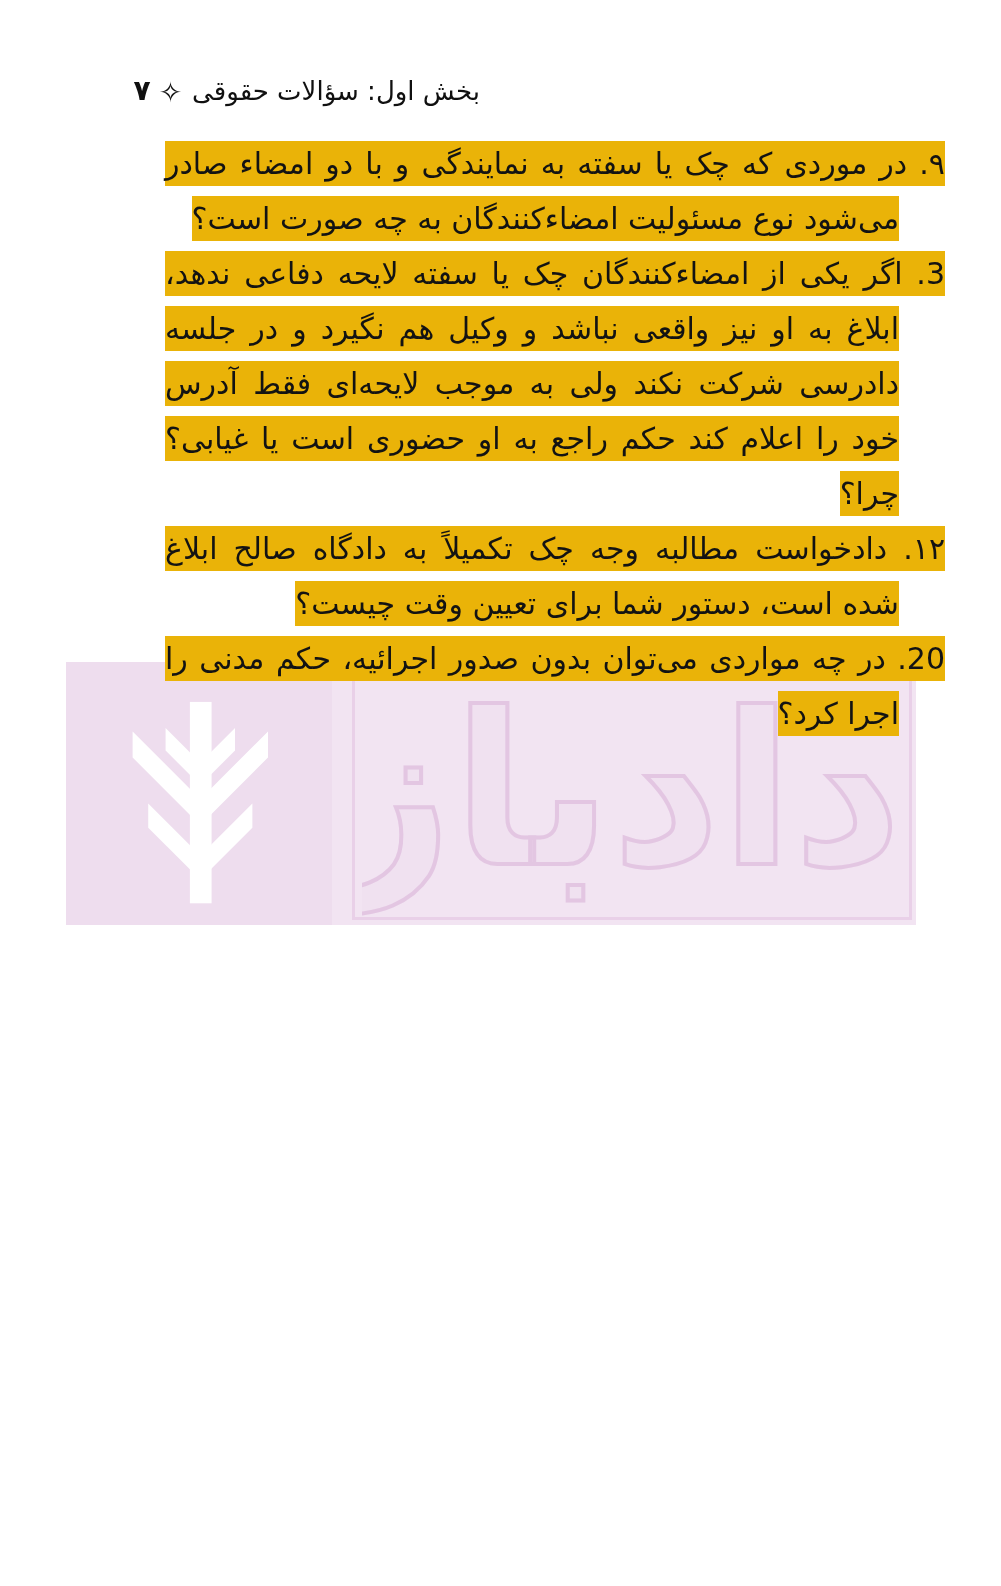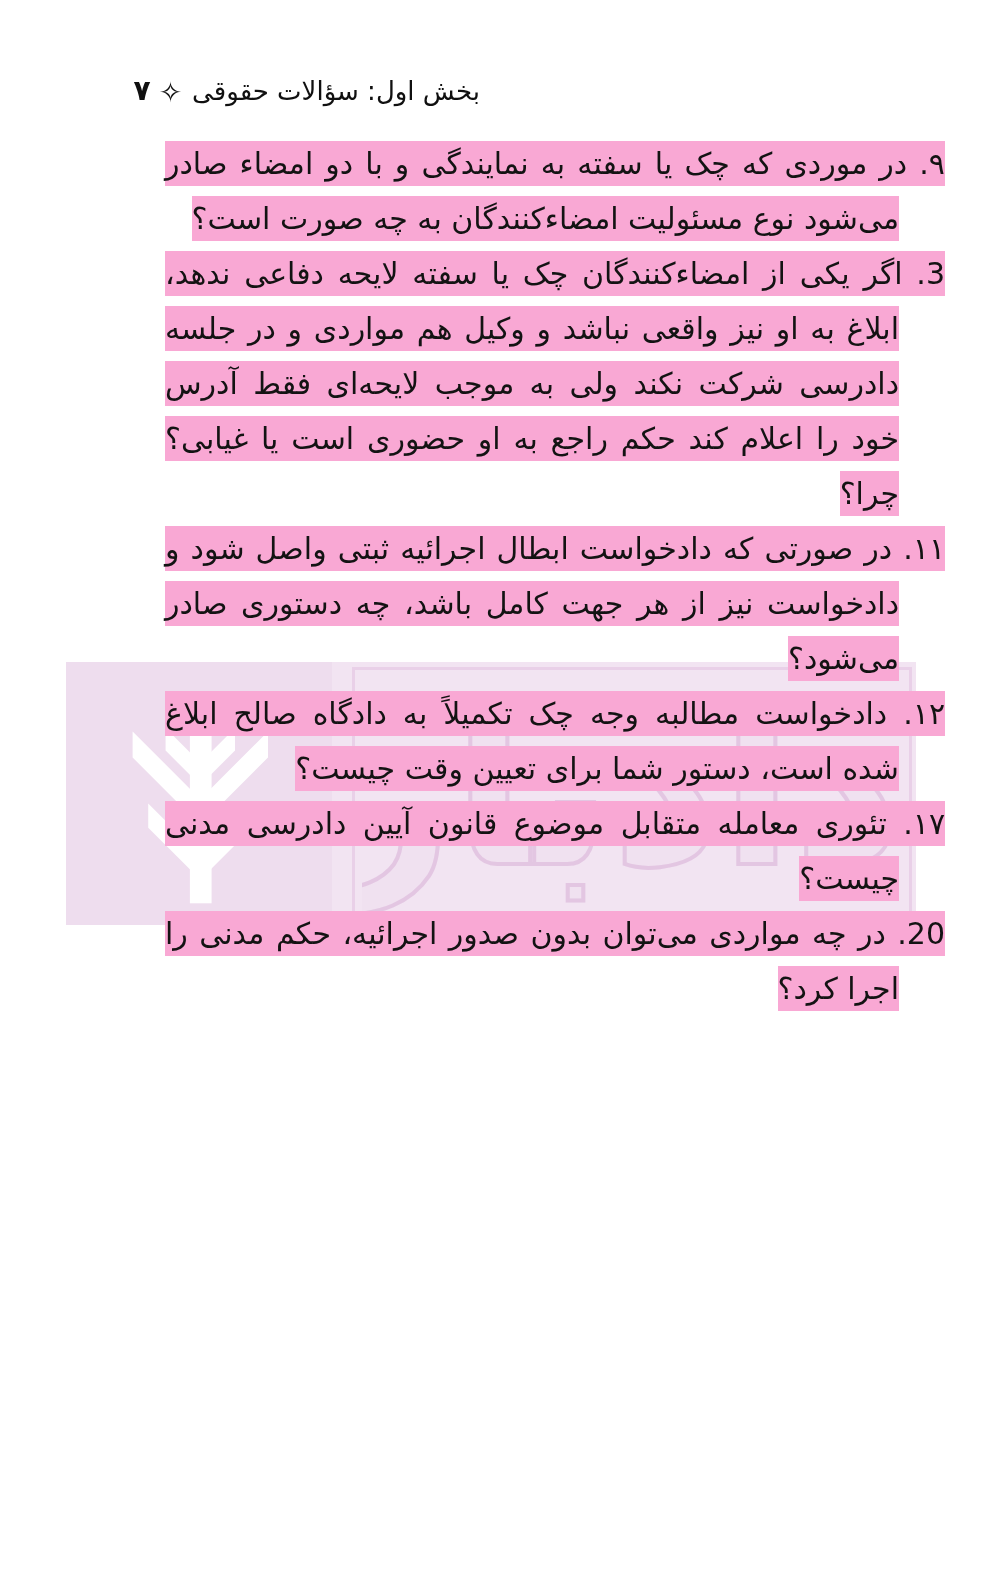--- a/index.html
+++ b/index.html
@@ -42,21 +42,21 @@
     overflow:hidden;
   }
 
   
   .qlist{
     position:absolute;top:136px;right:56px;width:780px;z-index:2;
     direction:rtl;text-align:justify;
     font-size:30px;line-height:55px;color:#131313;
   }
   .q{padding-right:46px;text-indent:-46px;}
-  .strip{background:#f9a8d4;padding:5px 0;}
+  .strip{background:#eab308;padding:5px 0;}
   .num{white-space:nowrap;}
 </style>
 </head>
 <body>
 
 <div class="page">
 
   <div class="watermark">
     <div class="wm-square">
       <span>
@@ -73,20 +73,18 @@
     <div class="wm-frame"></div>
     <div class="wm-text">دادبازار</div>
   </div>
 
   <div class="header">
     <span>بخش اول: سؤالات حقوقی</span><span class="orn">✧</span><span class="pnum">۷</span>
   </div>
 
   <div class="qlist">
     <div class="q"><span class="strip"><span class="num">۹.</span> <span>در موردی که چک یا سفته به نمایندگی و با دو امضاء صادر می‌شود نوع مسئولیت امضاءکنندگان به چه صورت است؟</span></span></div>
-    <div class="q"><span class="strip"><span class="num">3.</span> <span>اگر یکی از امضاءکنندگان چک یا سفته لایحه دفاعی ندهد، ابلاغ به او نیز واقعی نباشد و وکیل هم مواردی و در جلسه دادرسی شرکت نکند ولی به موجب لایحه‌ای فقط آدرس خود را اعلام کند حکم راجع به او حضوری است یا غیابی؟ چرا؟</span></span></div>
-    <div class="q"><span class="strip"><span class="num">۱۱.</span> <span>در صورتی که دادخواست ابطال اجرائیه ثبتی واصل شود و دادخواست نیز از هر جهت کامل باشد، چه دستوری صادر می‌شود؟</span></span></div>
+    <div class="q"><span class="strip"><span class="num">3.</span> <span>اگر یکی از امضاءکنندگان چک یا سفته لایحه دفاعی ندهد، ابلاغ به او نیز واقعی نباشد و وکیل هم نگیرد و در جلسه دادرسی شرکت نکند ولی به موجب لایحه‌ای فقط آدرس خود را اعلام کند حکم راجع به او حضوری است یا غیابی؟ چرا؟</span></span></div>
     <div class="q"><span class="strip"><span class="num">۱۲.</span> <span>دادخواست مطالبه وجه چک تکمیلاً به دادگاه صالح ابلاغ شده است، دستور شما برای تعیین وقت چیست؟</span></span></div>
-    <div class="q"><span class="strip"><span class="num">۱۷.</span> <span>تئوری معامله متقابل موضوع قانون آیین دادرسی مدنی چیست؟</span></span></div>
     <div class="q"><span class="strip"><span class="num">20.</span> <span>در چه مواردی می‌توان بدون صدور اجرائیه، حکم مدنی را اجرا کرد؟</span></span></div>
   </div>
 
 </div>
 
 </body></html>

